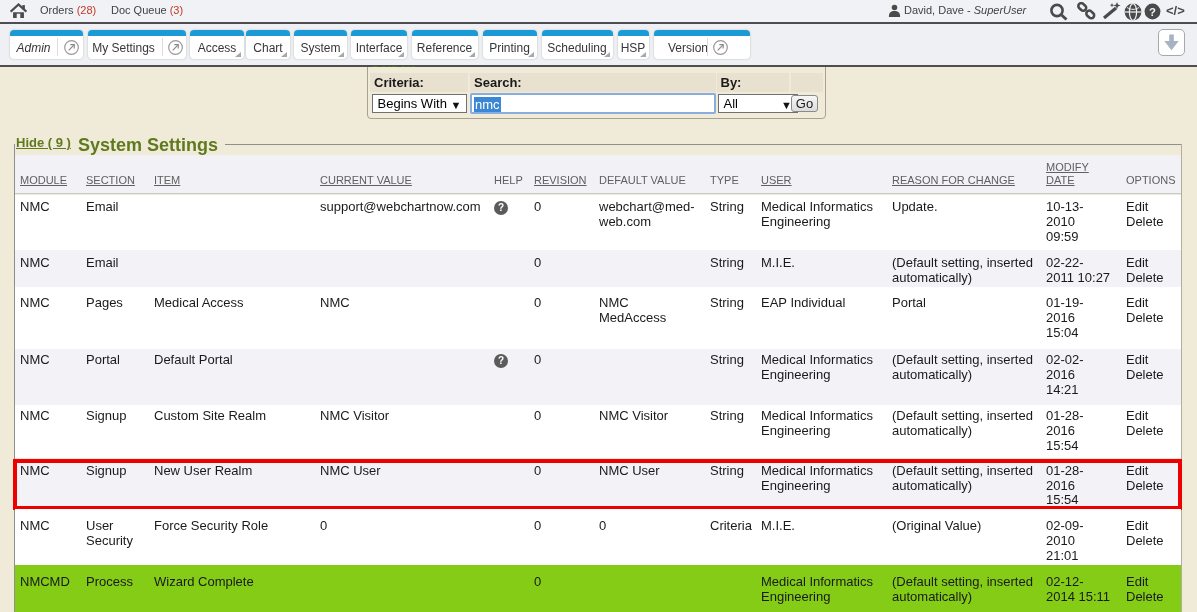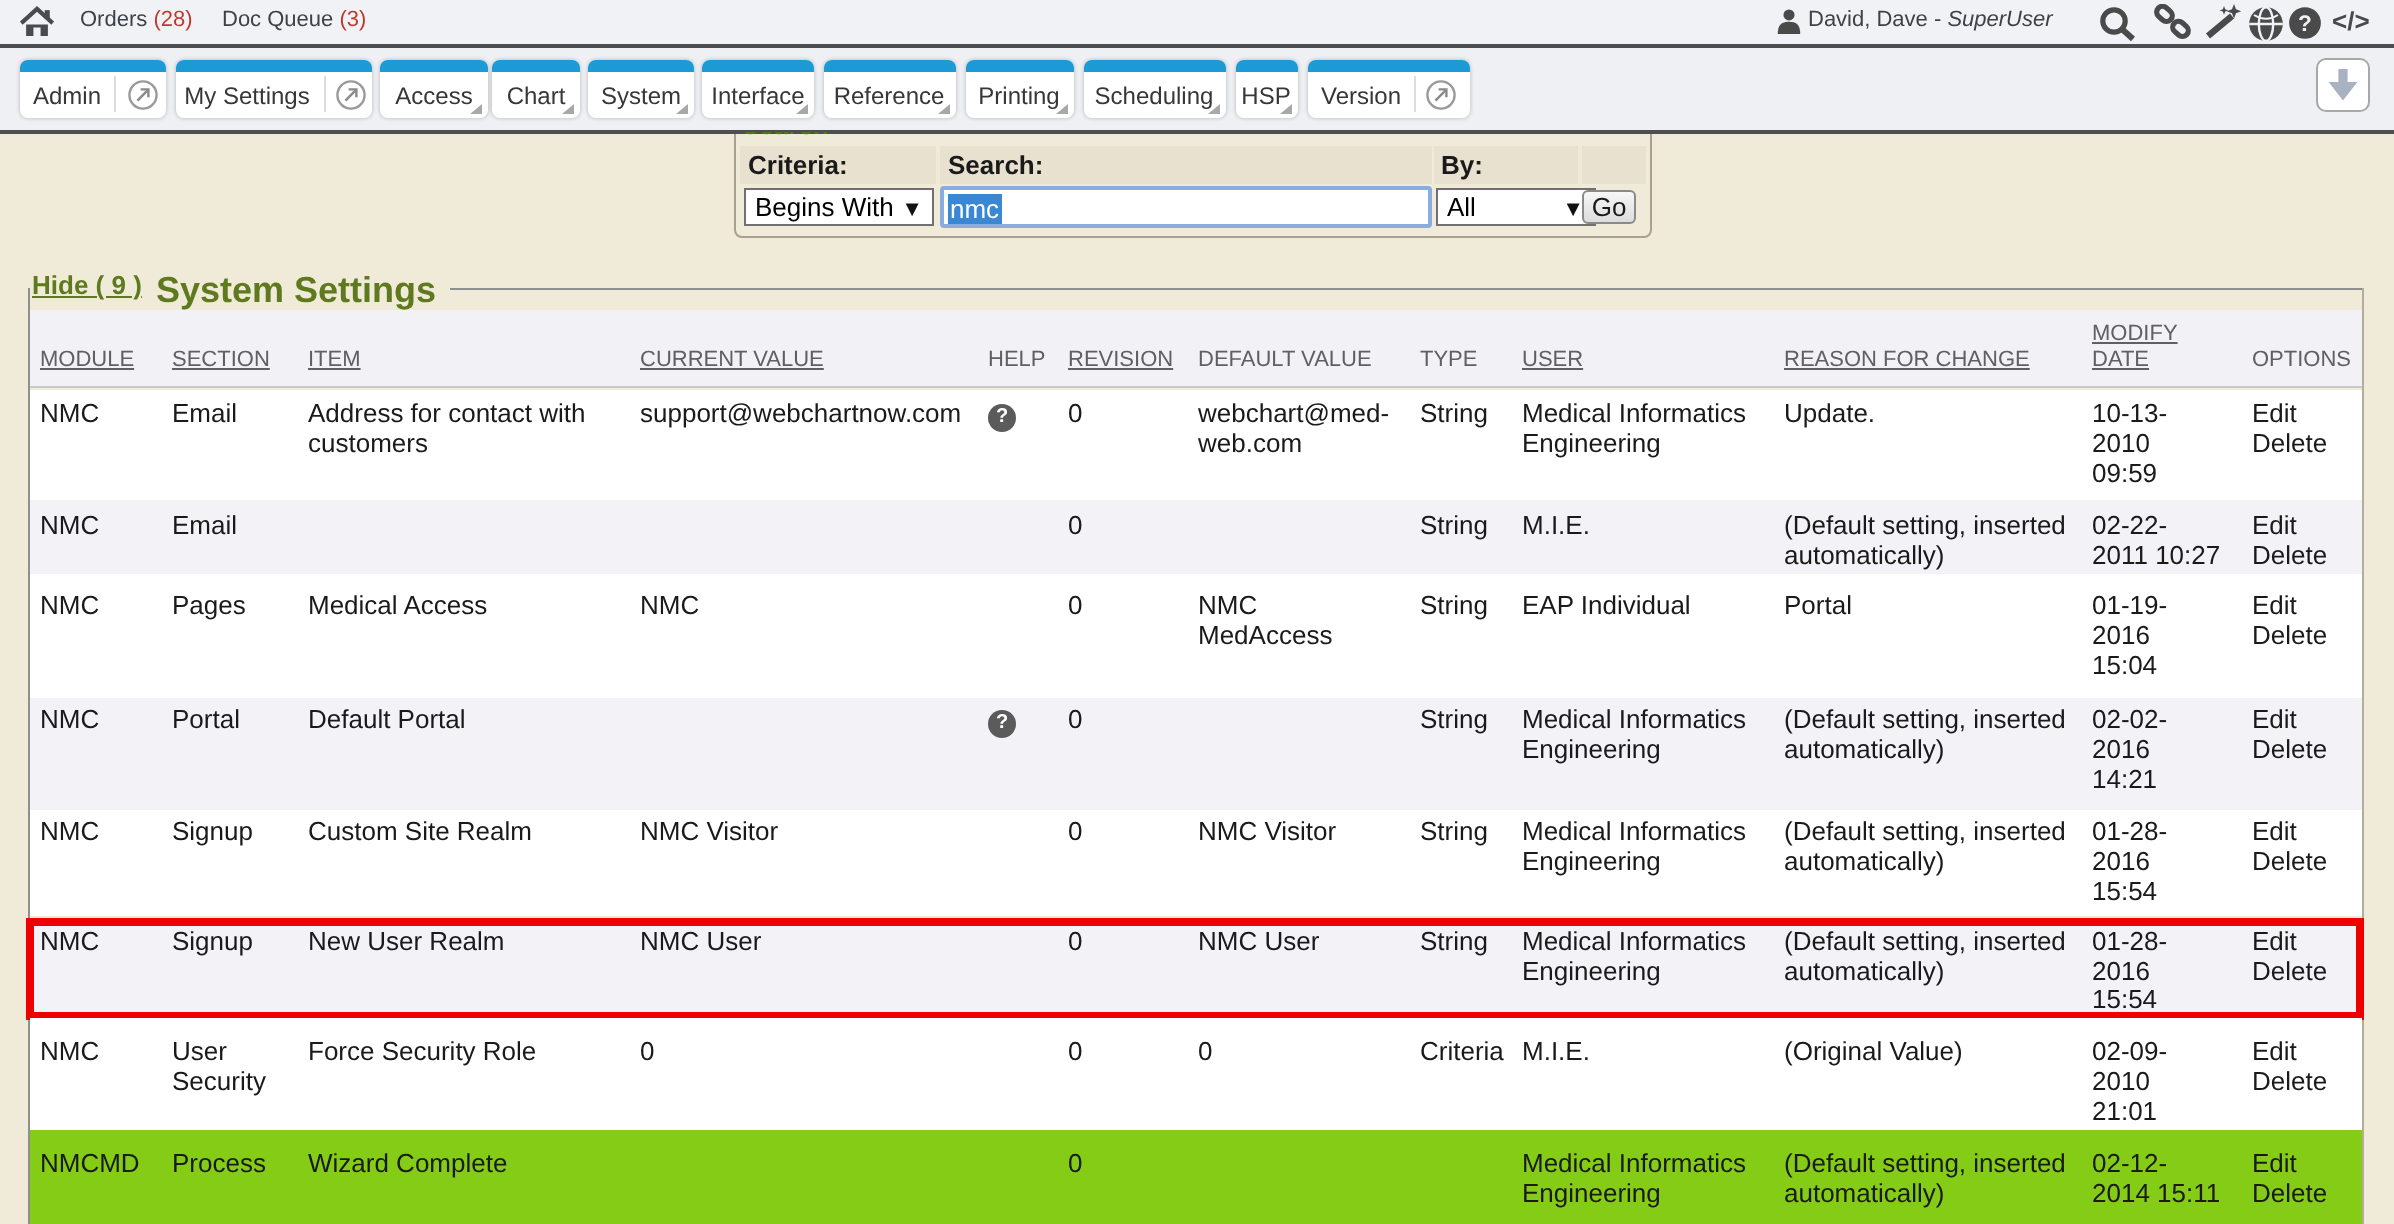--- a/index.html
+++ b/index.html
@@ -121,21 +121,21 @@
   <svg class="abs" style="left:1144px;top:3px" width="17" height="17" viewBox="0 0 18 18">
     <circle cx="9" cy="9" r="8.4" fill="#4a4a4a"></circle>
     <text x="9" y="13.4" font-size="12" font-weight="bold" fill="#f1f2f6" text-anchor="middle" font-family="Liberation Sans">?</text>
   </svg>
   <span class="lnk" style="left:1166px;top:3px;font-weight:bold;color:#4a4a4a;font-size:13px">&lt;/&gt;</span>
 </div>
 
 <div id="tabbar">
   <div class="tab" style="left:10px;width:73px;">
     <div class="blue"></div>
-    <div class="lbl" style="right:26px;">Admin</div>
+    <div class="lbl" style="right:26px;font-style:italic;">Admin</div>
     <div class="sep" style="left:47px;"></div>
     <svg class="circ" style="left:53.5px;top:9.5px" viewBox="0 0 15 15">
       <circle cx="7.5" cy="7.5" r="6.8" fill="none" stroke="#9a9a9a" stroke-width="1.2"></circle>
       <line x1="4.7" y1="10.3" x2="9.8" y2="5.2" stroke="#8a8a8a" stroke-width="1.2"></line>
       <path d="M6.3 4.7 h3.9 v3.9" fill="none" stroke="#8a8a8a" stroke-width="1.2"></path>
     </svg>
   </div>
   <div class="tab" style="left:87.5px;width:98px;">
     <div class="blue"></div>
     <div class="lbl" style="right:26px;">My Settings</div>
@@ -179,21 +179,21 @@
   <div class="tab" style="left:541.5px;width:71px;">
       <div class="blue"></div>
       <div class="lbl">Scheduling</div>
       <div class="tri"></div>
     </div>
   <div class="tab" style="left:617.5px;width:31px;">
       <div class="blue"></div>
       <div class="lbl">HSP</div>
       <div class="tri"></div>
     </div>
-  <div class="tab" style="left:654px;width:81px;">
+  <div class="tab" style="left:654px;width:96px;">
     <div class="blue"></div>
     <div class="lbl" style="right:28px;">Version</div>
     <div class="sep" style="left:53px;"></div>
     <svg class="circ" style="left:59px;top:9.5px" viewBox="0 0 15 15">
       <circle cx="7.5" cy="7.5" r="6.8" fill="none" stroke="#9a9a9a" stroke-width="1.2"></circle>
       <line x1="4.7" y1="10.3" x2="9.8" y2="5.2" stroke="#8a8a8a" stroke-width="1.2"></line>
       <path d="M6.3 4.7 h3.9 v3.9" fill="none" stroke="#8a8a8a" stroke-width="1.2"></path>
     </svg>
   </div>
   <div style="position:absolute;left:1157.5px;top:5px;width:27px;height:27px;background:#fff;
@@ -244,21 +244,20 @@
     <span style="left:584px">DEFAULT VALUE</span>
     <span style="left:695px">TYPE</span>
     <span class="u" style="left:746px">USER</span>
     <span class="u" style="left:877px">REASON FOR CHANGE</span>
     <span class="u" style="left:1031px;line-height:13px;bottom:6px">MODIFY<br>DATE</span>
     <span style="left:1111px">OPTIONS</span>
   </div>
   <div class="trow" style="top:39.5px;height:55.8px;background:#fff;">
     <div class="c c1">NMC</div>
       <div class="c c2">Email</div>
-    <div class="c c3">Address for contact with<br>customers</div>
     <div class="c c4">support@webchartnow.com</div>
     <div class="c c5"><span class="qm">?</span></div>
     <div class="c c6">0</div>
     <div class="c c7">webchart@med-<br>web.com</div>
     <div class="c c8">String</div>
     <div class="c c9">Medical Informatics<br>Engineering</div>
     <div class="c c10">Update.</div>
     <div class="c c11">10-13-<br>2010<br>09:59</div>
     <div class="c c12">Edit<br>Delete</div>
   </div>

